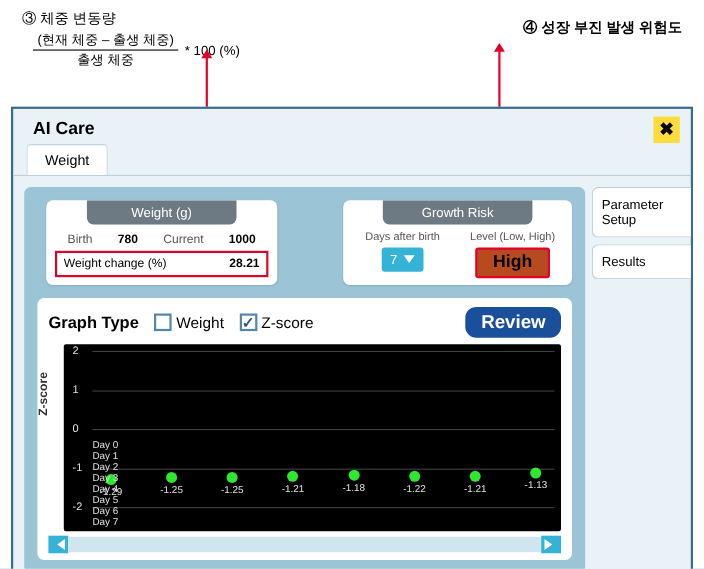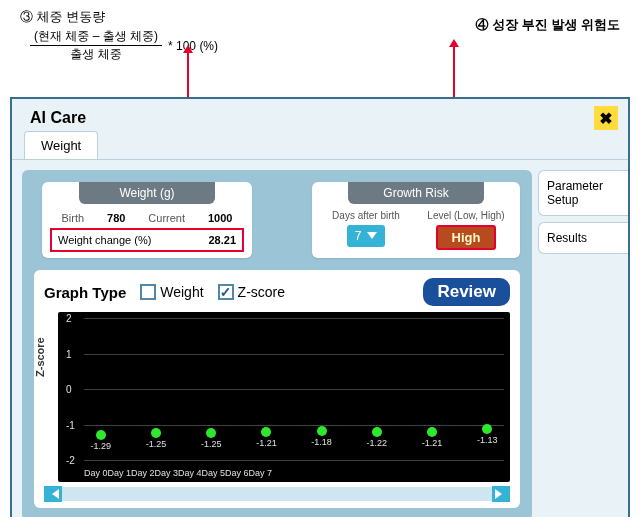--- a/index.html
+++ b/index.html
@@ -43,38 +43,38 @@
   .row1 .lbl { color: #555; }
   .row1 .val { font-weight: bold; }
   .row2 { border: 2px solid #e4002b; display: flex; justify-content: space-between; padding: 4px 6px; font-size: 11px; margin-top: 2px;}
   .row2 .val { font-weight: bold; }
   
   .risk-body { display: flex; gap: 8px; padding: 6px 8px; }
   .risk-col { flex: 1; text-align: center; }
   .risk-lbl { font-size: 10px; color: #555; margin-bottom: 4px;}
   .days-badge { background: #35b3d6; color: #fff; padding: 3px 8px; border-radius: 3px; display: inline-flex; align-items: center; gap: 6px; font-size: 12px;}
   .days-badge .tri { width: 0; height: 0; border: 5px solid transparent; border-top: 7px solid #fff; margin-top: 4px;}
-  .level-badge { background: #b84a1f; color: #fef9c3; padding: 3px 14px; border-radius: 3px; font-weight: bold; font-size: 13px; border: 2px solid #e4002b; display: inline-block;}
+  .level-badge { background: #b84a1f; color: #000000; padding: 3px 14px; border-radius: 3px; font-weight: bold; font-size: 16px; border: 2px solid #e4002b; display: inline-block;}
   
   .graph-section { background: #fff; border-radius: 6px; padding: 8px 10px 6px; }
   .graph-header { display: flex; align-items: center; gap: 14px; margin-bottom: 6px;}
   .gt-title { font-weight: bold; font-size: 15px; }
   .chk-wrap { display: flex; align-items: center; gap: 4px; font-size: 14px;}
   .chk { width: 16px; height: 16px; border: 2px solid #5287a8; display: inline-flex; align-items: center; justify-content: center; }
   .chk.checked::after { content: "✓"; color: #1e5a8a; font-weight: bold; font-size: 14px; line-height: 1;}
   .review-btn { background: #1a4f9c; color: #fff; padding: 4px 14px; border-radius: 10px; font-size: 17px; font-weight: bold; margin-left: auto;}
   
   .chart-box { background: #000; border-radius: 2px; padding: 6px 6px 2px 6px; position: relative; height: 170px;}
   .yaxis-label { position: absolute; left: -10px; top: 50%; transform: rotate(-90deg) translateX(20px); transform-origin: left top; font-size: 11px; color: #333; font-weight: bold;}
   .plot-area { position: absolute; left: 26px; right: 6px; top: 6px; bottom: 22px; }
   .gridline { position: absolute; left: 0; right: 0; height: 1px; background: rgba(255,255,255,0.25);}
   .ytick { position: absolute; left: -18px; font-size: 10px; color: #e0e0e0; transform: translateY(-50%);}
   .point { position: absolute; width: 10px; height: 10px; background: #2ee82e; border-radius: 50%; transform: translate(-50%, -50%);}
   .point-label { position: absolute; font-size: 9px; color: #e0e0e0; transform: translate(-50%, 6px); white-space: nowrap;}
-  .xaxis { position: absolute; left: 26px; right: 6px; bottom: 4px; display: flex; justify-content: flex-start;}
+  .xaxis { position: absolute; left: 26px; right: 6px; bottom: 4px; display: flex; justify-content: center; flex-direction: column;}
   .xtick { font-size: 9px; color: #e0e0e0; }
   
   .scrollbar { display: flex; align-items: center; margin-top: 4px; height: 16px;}
   .sb-btn { width: 18px; height: 16px; background: #35b3d6; display: flex; align-items: center; justify-content: center;}
   .sb-btn.left::after { content: ""; border: 5px solid transparent; border-right: 7px solid #fff;}
   .sb-btn.right::after { content: ""; border: 5px solid transparent; border-left: 7px solid #fff;}
   .sb-track { flex: 1; height: 14px; background: #cfe5ef;}
 </style>
 </head>
 <body>

